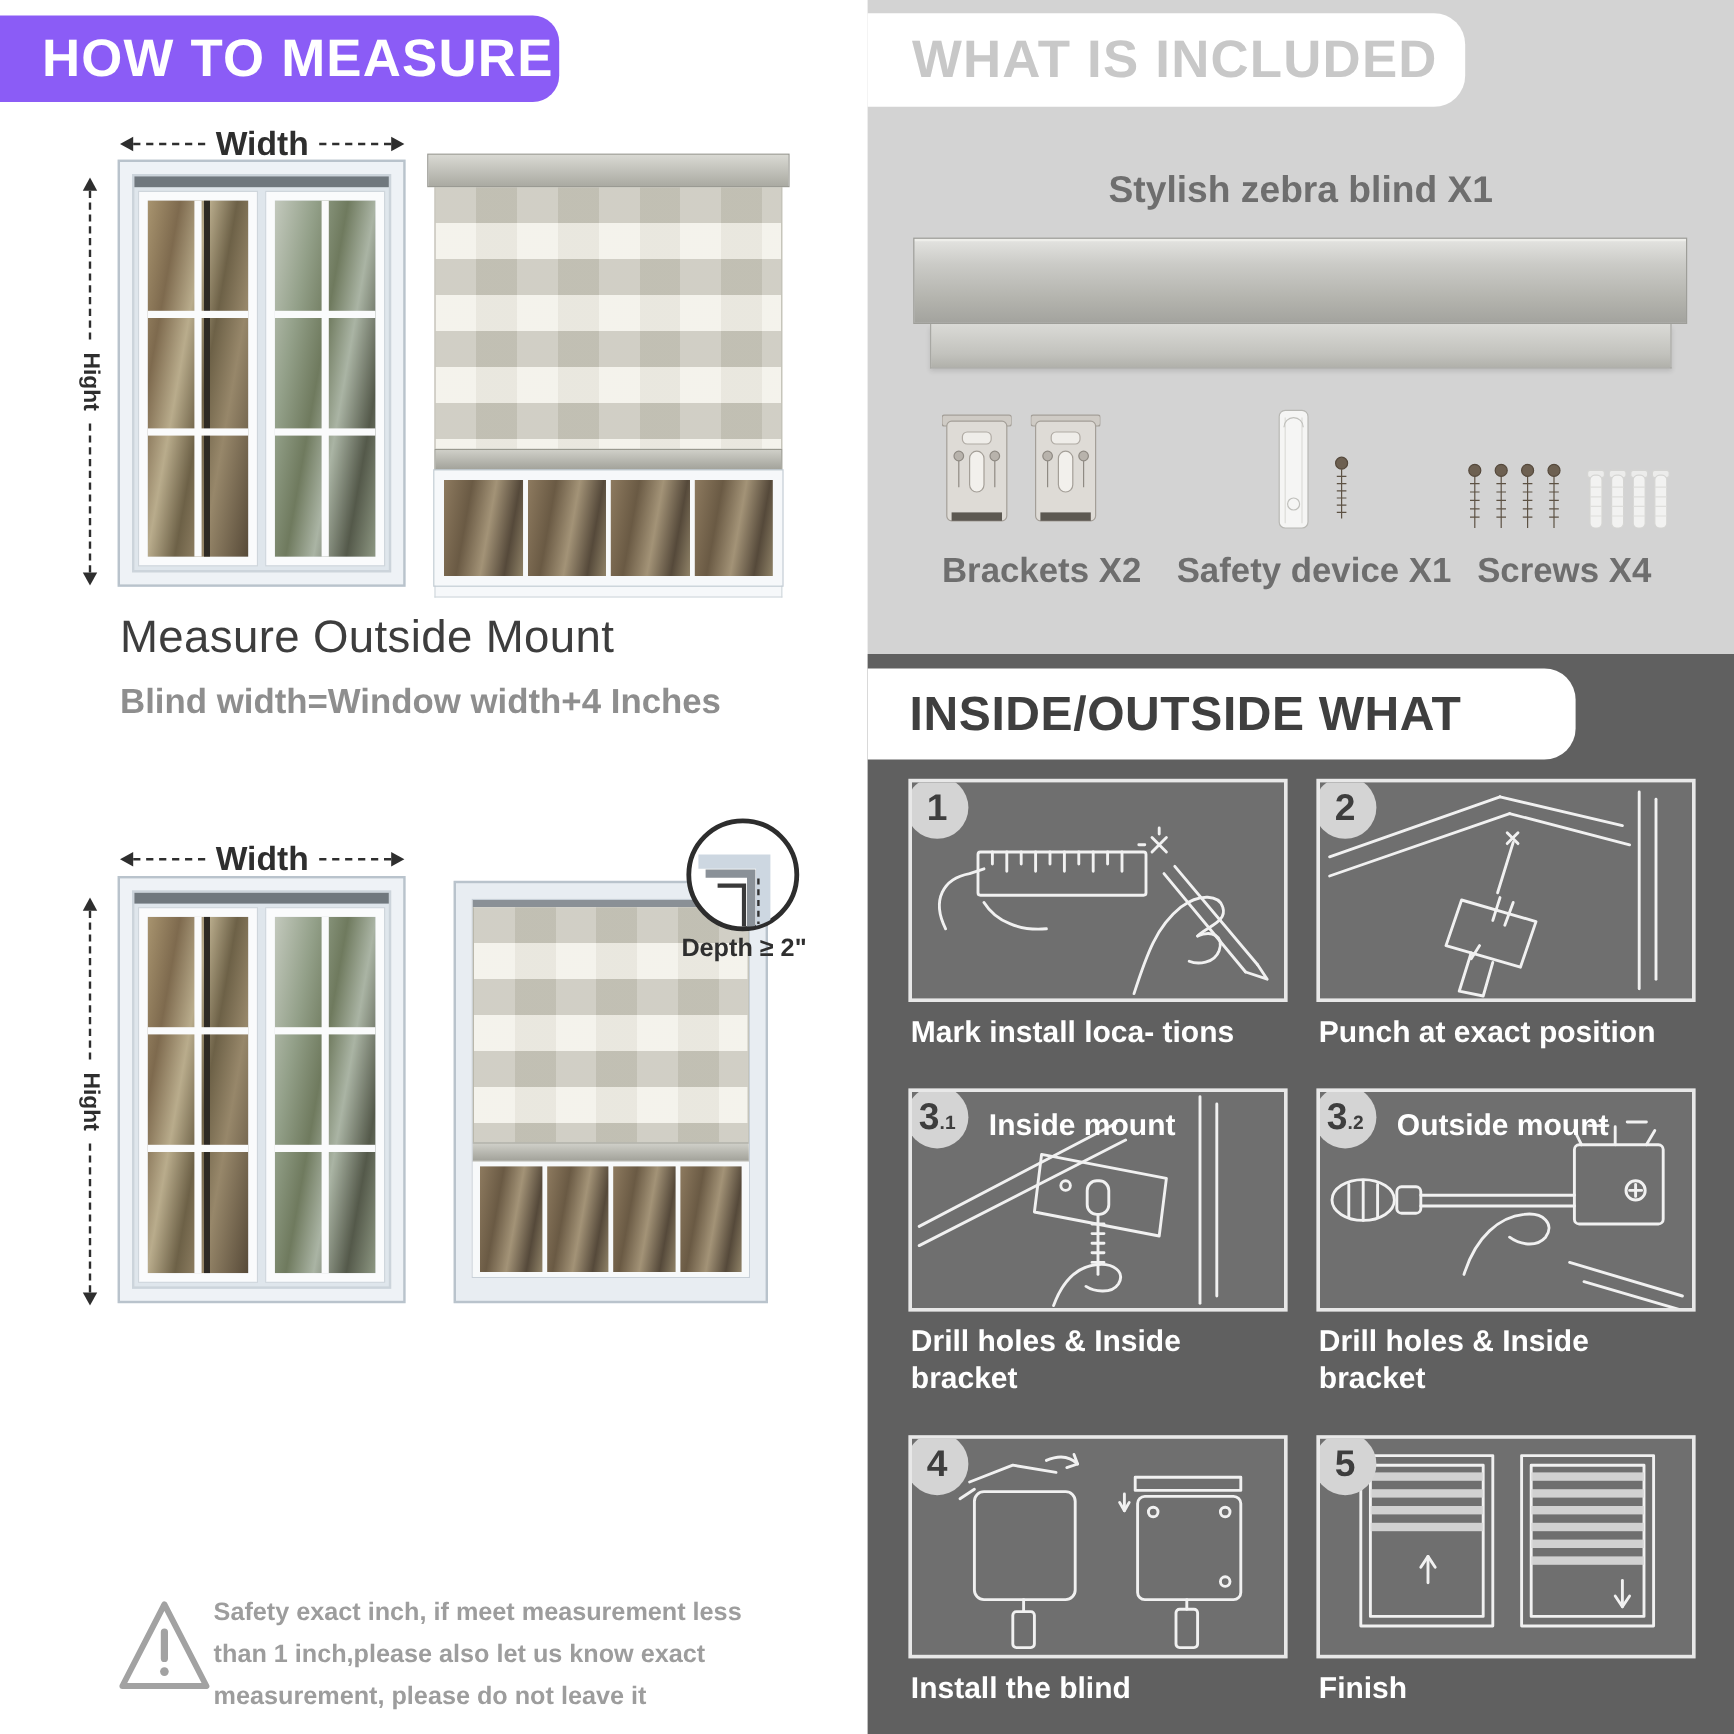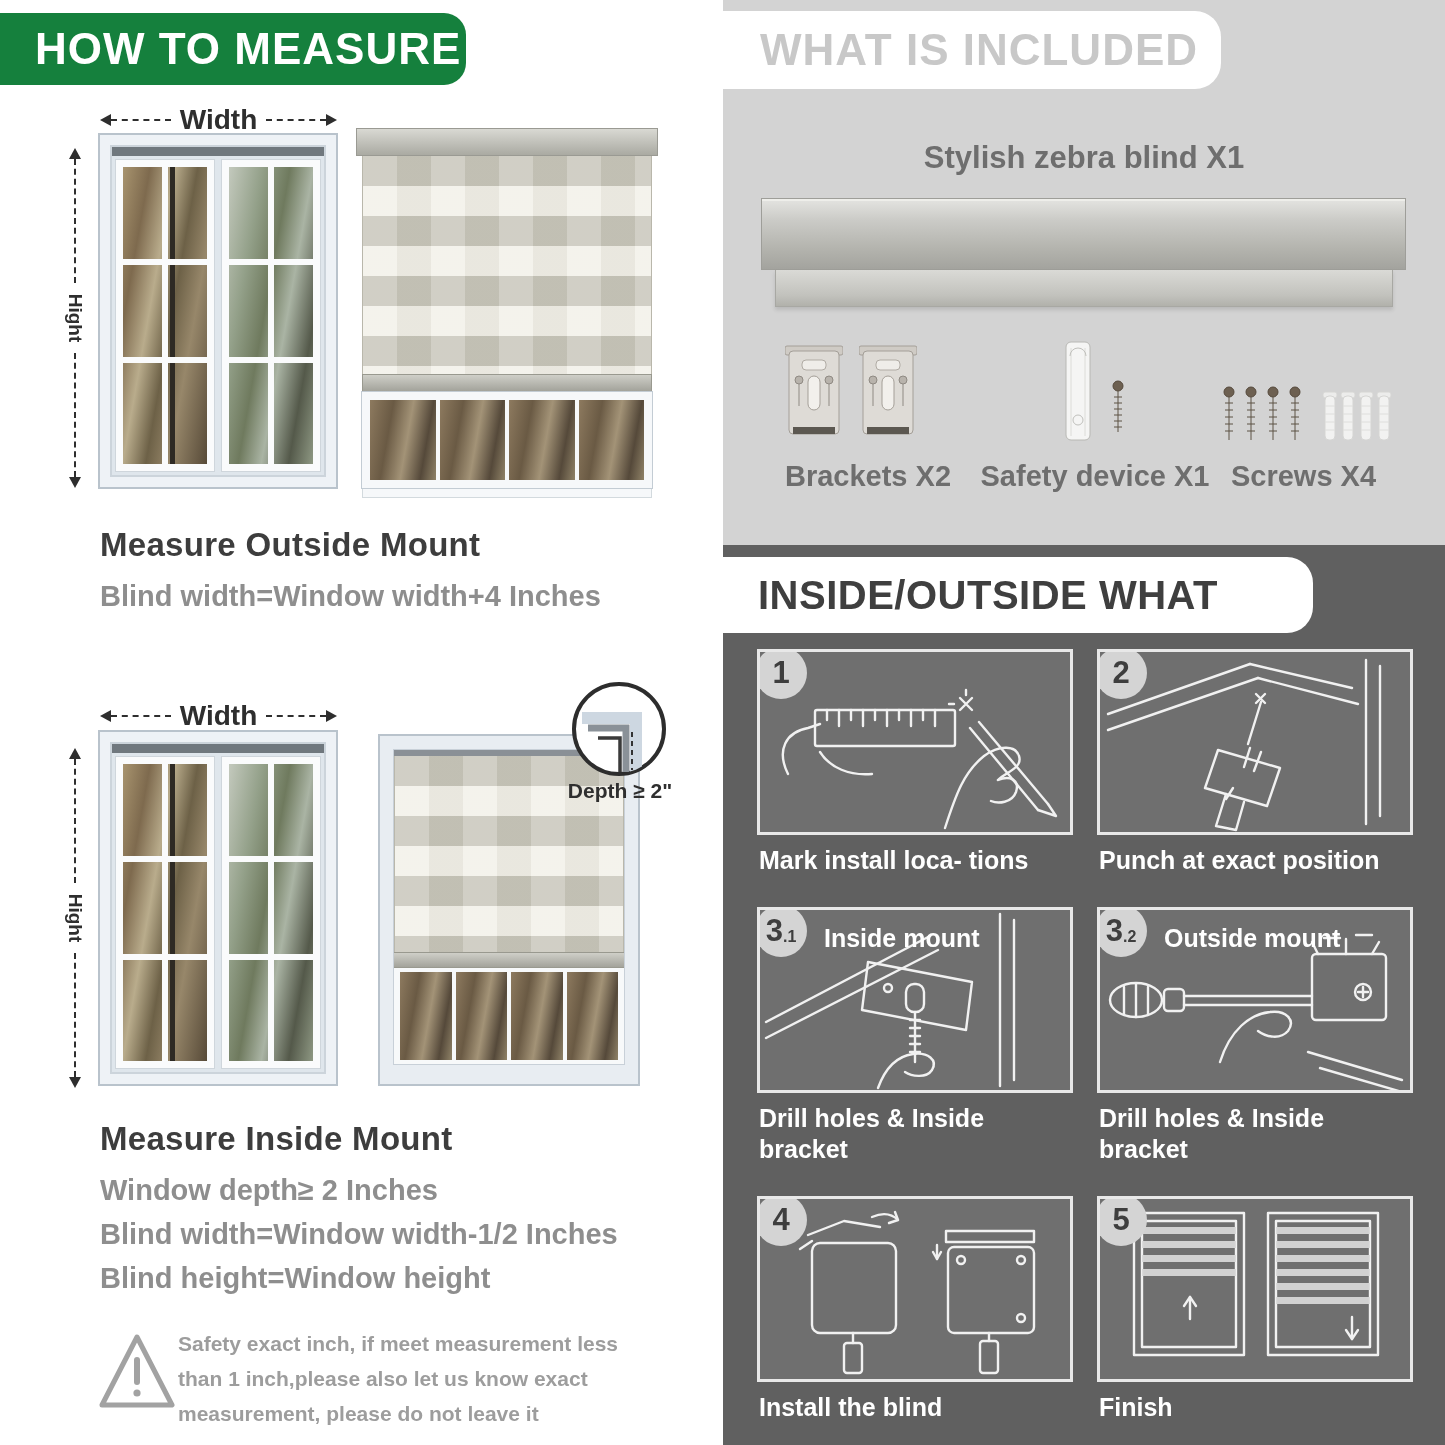--- a/index.html
+++ b/index.html
@@ -9,21 +9,21 @@
     background:#ffffff;
     font-family:"Liberation Sans", sans-serif;
   }
   .abs { position:absolute; }
 
   
   .left-col { position:absolute; left:0; top:0; width:723px; height:1445px; background:#fff; }
 
   .howto-header {
     position:absolute; left:0; top:13px; width:466px; height:72px;
-    background:#15803d; border-radius:0 22px 22px 0;
+    background:#8b5cf6; border-radius:0 22px 22px 0;
     color:#fff; font-size:44px; font-weight:bold; letter-spacing:1px;
     line-height:72px; padding-left:35px;
   }
 
   
   .warrow { position:absolute; display:flex; align-items:center; height:20px; }
   .warrow .dh { flex:1; height:0; border-top:2.5px dashed #2e2e2e; }
   .warrow .wlabel { font-size:28px; font-weight:bold; color:#2e2e2e; padding:0 9px; white-space:nowrap; }
   .tl { width:0; height:0; border-top:6px solid transparent; border-bottom:6px solid transparent; border-right:11px solid #2e2e2e; }
   .tr { width:0; height:0; border-top:6px solid transparent; border-bottom:6px solid transparent; border-left:11px solid #2e2e2e; }
@@ -68,21 +68,21 @@
   .b2-in { border:1px solid #c8d0d8; background:#fff; }
   .b2-track { height:6px; background:#8a9096; }
   .b2-fab { height:196px; }
   .b2-rail { height:16px; background:linear-gradient(#cfcfc8,#a3a39b); border-top:1px solid #99998f; border-bottom:1px solid #99998f; }
   .b2-win { height:96px; display:flex; background:#f7f9fa; padding:4px; }
   .b2-win .p { flex:1; margin:0 2px; background:linear-gradient(100deg,#8d7a5f 0%,#6a5a44 30%,#a39377 55%,#55493a 80%,#8f8267 100%); }
 
   .depth-label { position:absolute; font-size:21px; font-weight:bold; color:#2f2f2f; text-align:center; }
 
   .sec { position:absolute; left:100px; }
-  .sec h2 { margin:16px 0 16px 0; font-size:33px; font-weight:bold; color:#3d3d3d; letter-spacing:0.3px; }
+  .sec h2 { margin:0 0 16px 0; font-size:38px; font-weight:normal; color:#3d3d3d; letter-spacing:0.3px; }
   .sec p { margin:0 0 11px 0; font-size:29px; font-weight:bold; color:#8e8e8e; }
 
   .warn-text { position:absolute; left:178px; top:1326px; width:480px; }
   .warn-text p { margin:0; font-size:21px; font-weight:600; color:#9d9d9d; line-height:35px; }
 
   
   .right-top { position:absolute; left:723px; top:0; width:722px; height:545px; background:#d3d3d3; }
   .included-header {
     position:absolute; left:0; top:11px; width:498px; height:78px;
     background:#fff; border-radius:0 26px 26px 0;
@@ -247,26 +247,20 @@
     <circle cx="49" cy="49" r="45" fill="#ffffff" stroke="#2d2d2d" stroke-width="4"></circle>
     <g clip-path="url(#cclip)">
       <path d="M12,38 H66 V92" stroke="#cdd7e1" stroke-width="12" fill="none"></path>
       <path d="M18,48 H56 V92" stroke="#8a9198" stroke-width="7" fill="none"></path>
       <path d="M28,58 H50 V92" stroke="#3a3a3a" stroke-width="3.5" fill="none"></path>
       <path d="M62,52 V90" stroke="#333" stroke-width="2" stroke-dasharray="5 4" fill="none"></path>
     </g>
   </svg>
   <div class="depth-label" style="left:545px; top:779px; width:150px;">Depth ≥ 2"</div>
 
-  <div class="sec" style="top:1104px;">
-    <h2>Measure Inside Mount</h2>
-    <p>Window depth≥ 2 Inches</p>
-    <p>Blind width=Window width-1/2 Inches</p>
-    <p>Blind height=Window height</p>
-  </div>
 
   <svg class="abs" style="left:96px; top:1328px;" width="82" height="86" viewBox="0 0 82 86">
     <path d="M41,9 L76,77 H6 Z" fill="none" stroke="#a2a2a2" stroke-width="5" stroke-linejoin="round"></path>
     <path d="M41,32 V54" stroke="#a2a2a2" stroke-width="6" stroke-linecap="round"></path>
     <circle cx="41" cy="65" r="3.6" fill="#a2a2a2"></circle>
   </svg>
   <div class="warn-text">
     <p>Safety exact inch, if meet measurement less</p>
     <p>than 1 inch,please also let us know exact</p>
     <p>measurement, please do not leave it</p>

